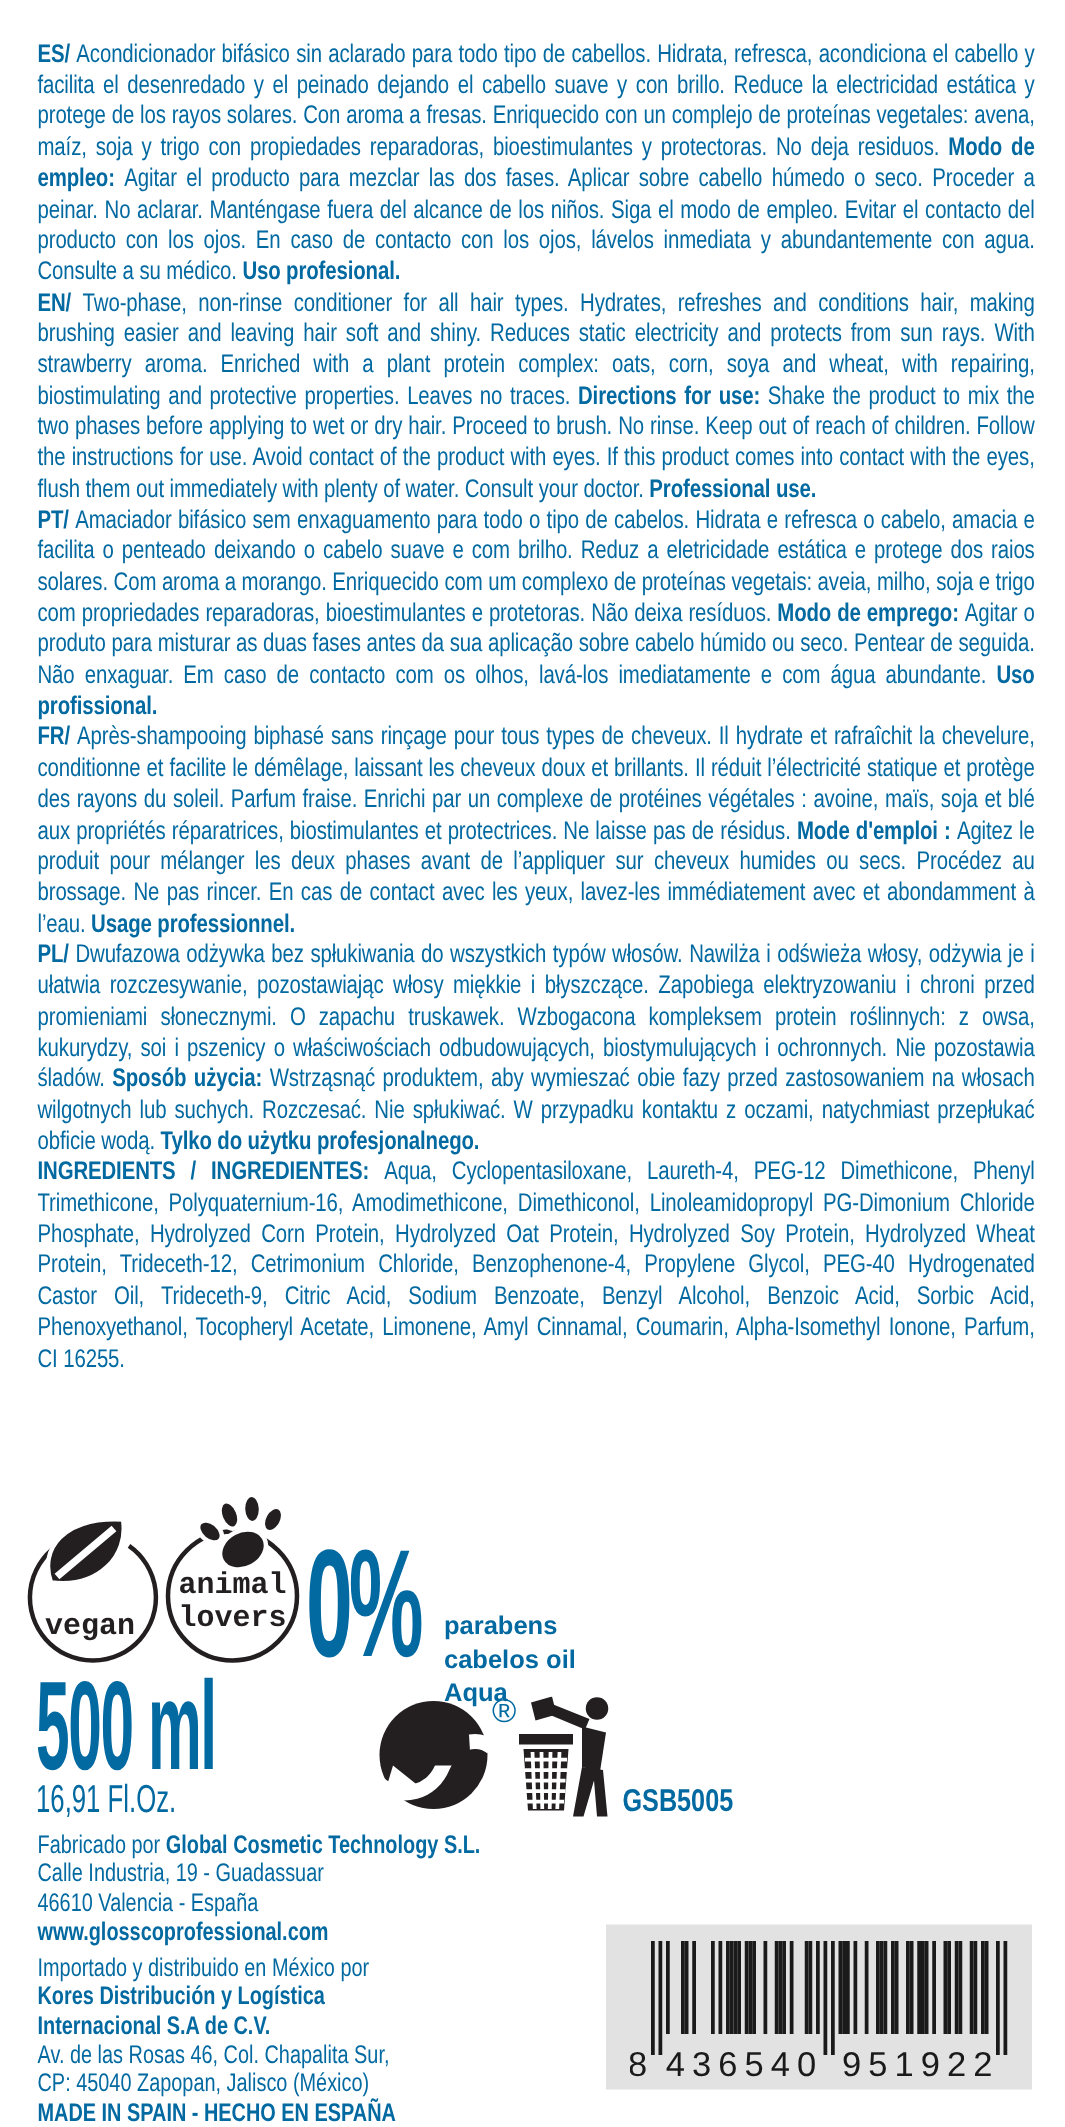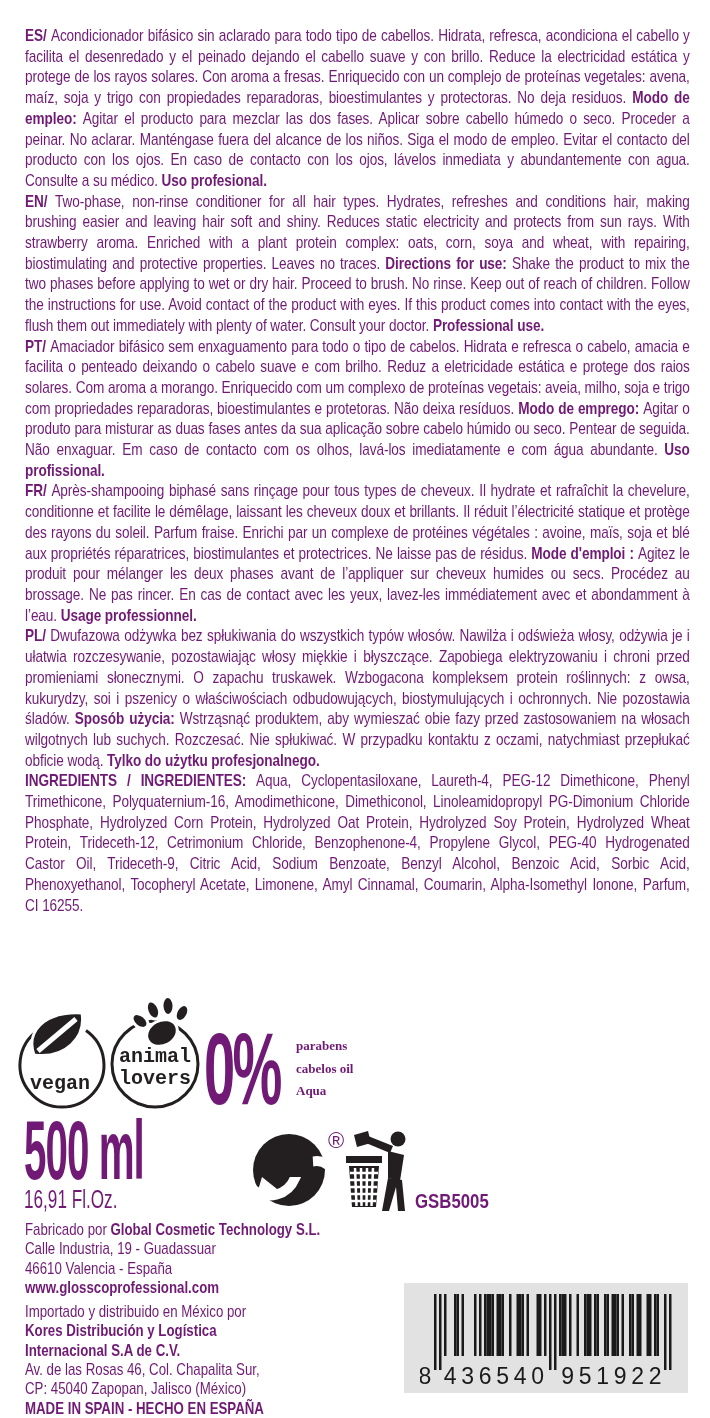--- a/index.html
+++ b/index.html
@@ -1,30 +1,30 @@
 <!DOCTYPE html>
 <html><head>
 <meta charset="utf-8">
 <style>
   html,body{margin:0;padding:0;background:#fff;}
   .sheet{position:relative;width:710px;height:1418px;background:#ffffff;overflow:hidden;
-         font-family:"Liberation Sans",sans-serif;color:#701a75;}
+         font-family:"Liberation Sans",sans-serif;color:#0369a1;}
   
   .text-scale{position:absolute;left:25px;top:26px;width:831px;
               transform:scaleX(.8);transform-origin:0 0;}
   .para{margin:0;font-size:17px;line-height:20.7px;text-align:justify;letter-spacing:-.1px;}
   .para b{font-weight:bold;}
   
   .badge{position:absolute;}
   .badge-vegan{left:12px;top:1003px;width:96px;height:108px;}
   .badge-animal{left:104px;top:996px;width:102px;height:118px;}
   .zero-pct{position:absolute;left:204px;top:1018px;font-size:102px;font-weight:bold;
             line-height:1;letter-spacing:-5px;transform:scaleX(.55);transform-origin:0 0;white-space:nowrap;}
-  .claims{position:absolute;left:296px;top:1035px;font-family:Liberation Serif, serif;
-          font-weight:bold;font-size:13px;line-height:22.6px;white-space:nowrap;}
+  .claims{position:absolute;left:296px;top:1073px;font-family:Liberation Sans, sans-serif;
+          font-weight:bold;font-size:17px;line-height:22.6px;white-space:nowrap;}
   
   .volume{position:absolute;left:24px;top:1108px;font-size:84px;font-weight:bold;line-height:1;
           letter-spacing:-2px;transform:scaleX(.48);transform-origin:0 0;white-space:nowrap;}
   .floz{position:absolute;left:24px;top:1186px;font-size:26px;line-height:1;
         transform:scaleX(.66);transform-origin:0 0;white-space:nowrap;}
   .icon-abs{position:absolute;}
   .regmark{position:absolute;left:328px;top:1130px;font-size:22px;line-height:1;}
   .prod-code{position:absolute;left:415px;top:1190px;font-size:21px;font-weight:bold;line-height:1;
              transform:scaleX(.8);transform-origin:0 0;white-space:nowrap;}
   

